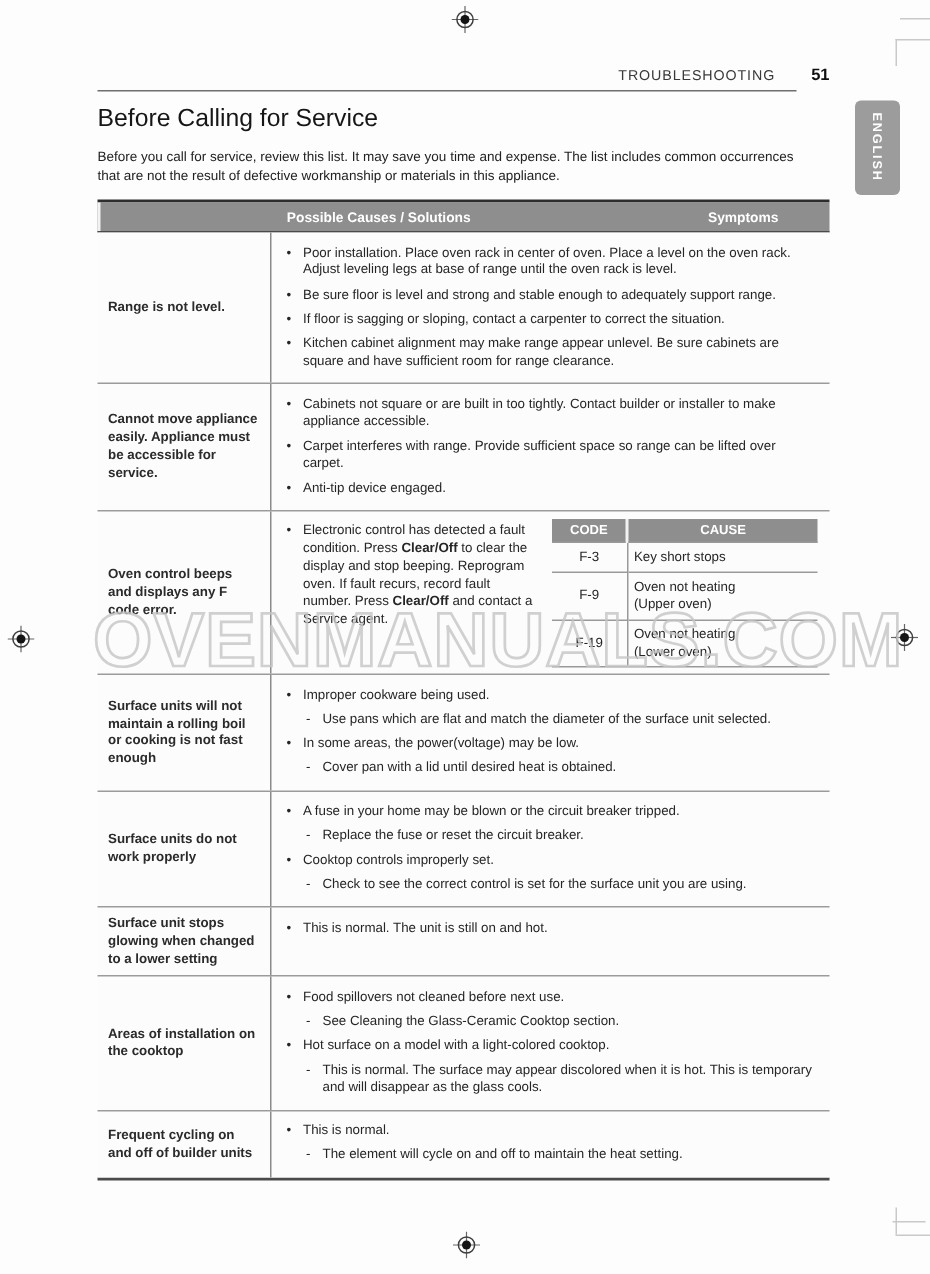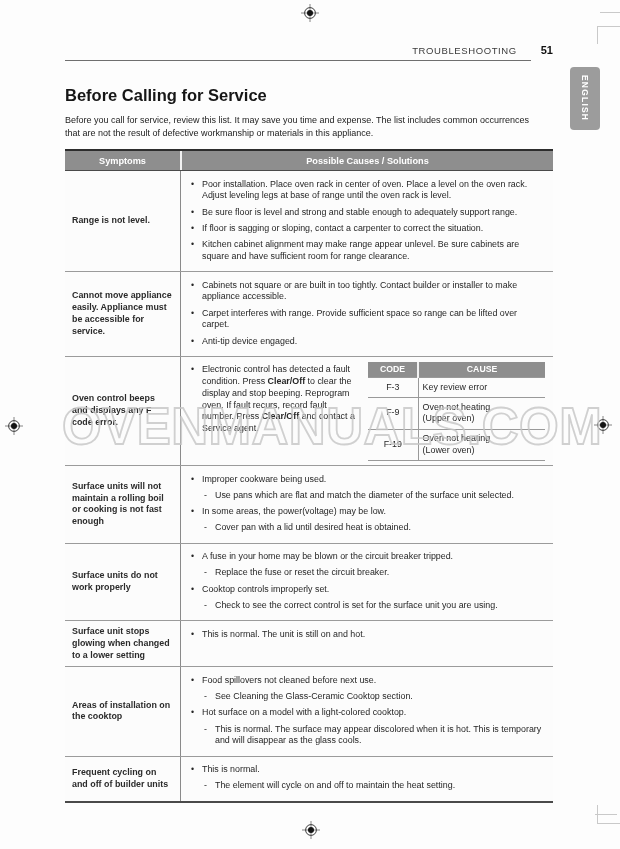--- a/index.html
+++ b/index.html
@@ -33,21 +33,21 @@
     display: flex; justify-content: flex-end; align-items: baseline;
     padding-bottom: 5px; position: relative;
   }
   .page-head .rule {
     position: absolute; left: 0; right: 22px; bottom: 0;
     height: 1px; background: #6f6f6f;
   }
   .section-label { font-size: 9.5px; letter-spacing: 0.6px; color: #3a3a3a; }
   .page-number { font-size: 11px; font-weight: bold; color: #101010; margin-left: 24px; }
 
-  .doc-title { font-size: 16.5px; font-weight: bold; color: #161616; margin: 25px 0 9px 0; }
+  .doc-title { font-size: 16.5px; font-weight: normal; color: #161616; margin: 9px 0 9px 0; }
   .intro { font-size: 9px; line-height: 1.45; color: #222; width: 480px; }
 
   
   .tbl { margin-top: 9px; border-top: 2px solid #2d2d2d; border-bottom: 2px solid #4a4a4a; }
   .tbl-header {
     display: flex; background: #8e8e8e; color: #ffffff;
     font-weight: bold; font-size: 9.2px; height: 20px;
     border-bottom: 1px solid #4a4a4a;
   }
   .tbl-header .hd { display: flex; align-items: center; justify-content: center; }
@@ -144,22 +144,22 @@
       <span class="page-number">51</span>
       <span class="rule"></span>
     </div>
 
     <div class="doc-title">Before Calling for Service</div>
 
     <div class="intro">Before you call for service, review this list. It may save you time and expense. The list includes common occurrences that are not the result of defective workmanship or materials in this appliance.</div>
 
     <div class="tbl">
       <div class="tbl-header">
+        <div class="hd hd-causes">Possible Causes / Solutions</div>
         <div class="hd hd-sym">Symptoms</div>
-        <div class="hd hd-causes">Possible Causes / Solutions</div>
       </div>
       <div>
           <div class="t-row">
             <div class="sym-cell">Range is not level.</div>
             <div class="cause-cell">
               <div class="item bullet"><span class="marker">•</span><span>Poor installation. Place oven rack in center of oven. Place a level on the oven rack. Adjust leveling legs at base of range until the oven rack is level.</span></div>
               <div class="item bullet"><span class="marker">•</span><span>Be sure floor is level and strong and stable enough to adequately support range.</span></div>
               <div class="item bullet"><span class="marker">•</span><span>If floor is sagging or sloping, contact a carpenter to correct the situation.</span></div>
               <div class="item bullet"><span class="marker">•</span><span>Kitchen cabinet alignment may make range appear unlevel. Be sure cabinets are square and have sufficient room for range clearance.</span></div>
             </div>
@@ -182,21 +182,21 @@
                 <table class="code-tbl">
                   <thead>
                     <tr>
                       <th>CODE</th>
                       <th>CAUSE</th>
                     </tr>
                   </thead>
                   <tbody>
                     <tr>
                       <td class="code">F-3</td>
-                      <td class="cause-c">Key review error</td>
+                      <td class="cause-c">Key short stops</td>
                     </tr>
                     <tr>
                       <td class="code">F-9</td>
                       <td class="cause-c">Oven not heating
 (Upper oven)</td>
                     </tr>
                     <tr>
                       <td class="code">F-19</td>
                       <td class="cause-c">Oven not heating
 (Lower oven)</td>

